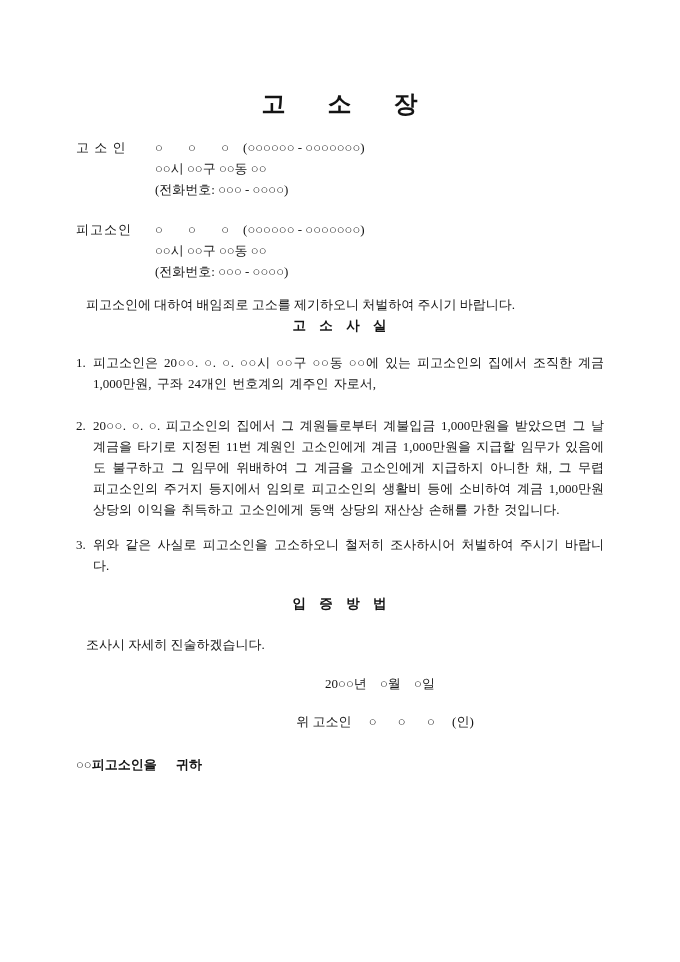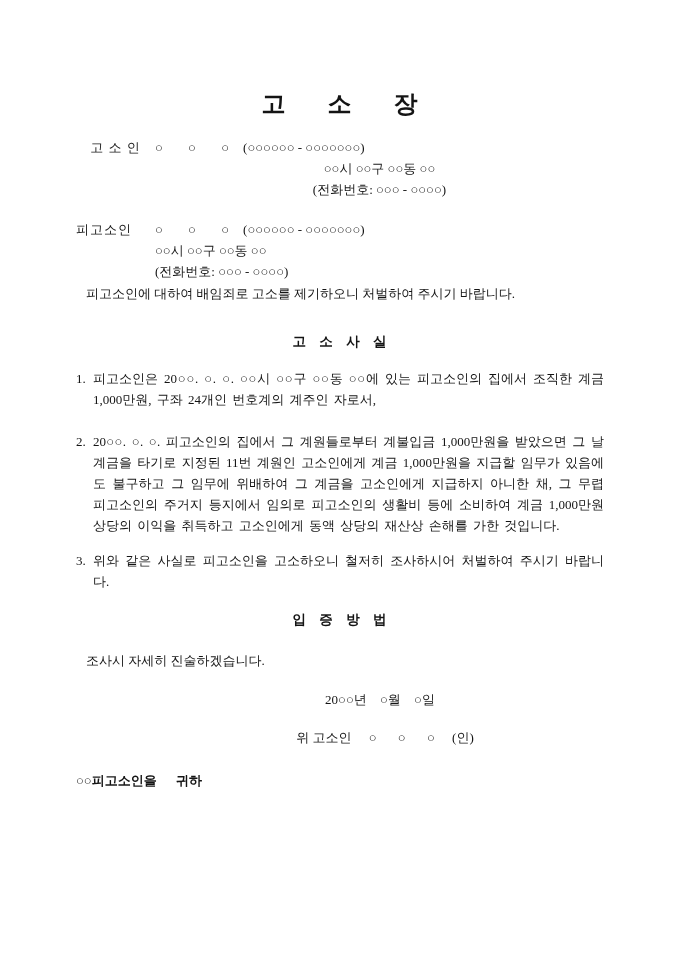--- a/index.html
+++ b/index.html
@@ -20,38 +20,38 @@
   .doc-title {
     text-align: center;
     font-size: 24px;
     font-weight: bold;
     letter-spacing: 1px;
     word-spacing: 34px;
     line-height: 21px;
     margin: 0 0 22px 0;
   }
   .party-block { margin: 0; }
-  .party-block.complainant { margin-bottom: 19px; text-align: center; }
+  .party-block.complainant { margin-bottom: 19px; }
   .party-block.accused { margin-bottom: 0; }
   .party-row { display: flex; line-height: 21px; }
   .party-label { width: 79px; flex: none; letter-spacing: 1px; }
   .party-name { word-spacing: 22px; margin-right: 14px; white-space: nowrap; }
   .party-id { white-space: nowrap; }
   .party-sub { padding-left: 79px; line-height: 21px; }
   .section-heading {
     text-align: center;
     font-weight: bold;
     font-size: 13.5px;
     word-spacing: 8px;
     letter-spacing: 1px;
     line-height: 21px;
     margin: 0;
   }
   .h-purpose { margin-top: 20px; }
-  .h-facts { margin-top: 27px; }
+  .h-facts { }
   .h-evidence { margin-top: 17px; }
   .plain-sentence {
     padding-left: 10px;
     line-height: 21px;
     text-align: justify;
   }
   .s-purpose { margin-top: 12px; }
   .s-evidence { margin-top: 20px; font-family: Liberation Serif, serif; }
   .fact { display: flex; }
   .fact-1 { margin-top: 16px; }
@@ -101,21 +101,21 @@
   <div class="party-block accused">
     <div class="party-row">
       <span class="party-label">피고소인</span>
       <span class="party-name">○ ○ ○</span>
       <span class="party-id">(○○○○○○ - ○○○○○○○)</span>
     </div>
     <div class="party-sub">○○시 ○○구 ○○동 ○○</div>
     <div class="party-sub">(전화번호: ○○○ - ○○○○)</div>
   </div>
 
-  <p class="plain-sentence s-purpose" style="margin:1px 0 0 0;">피고소인에 대하여 배임죄로 고소를 제기하오니 처벌하여 주시기 바랍니다.</p>
+  <p class="plain-sentence s-purpose" style="margin:12px 0 0 0;">피고소인에 대하여 배임죄로 고소를 제기하오니 처벌하여 주시기 바랍니다.</p>
 
   <h2 class="section-heading h-facts">고 소 사 실</h2>
 
   <div class="fact fact-1">
     <span class="fact-num">1.</span>
     <div class="fact-text">피고소인은 20○○. ○. ○. ○○시 ○○구 ○○동 ○○에 있는 피고소인의 집에서 조직한 계금 1,000만원, 구좌 24개인 번호계의 계주인 자로서,</div>
   </div>
 
   <div class="fact fact-2">
     <span class="fact-num">2.</span>

